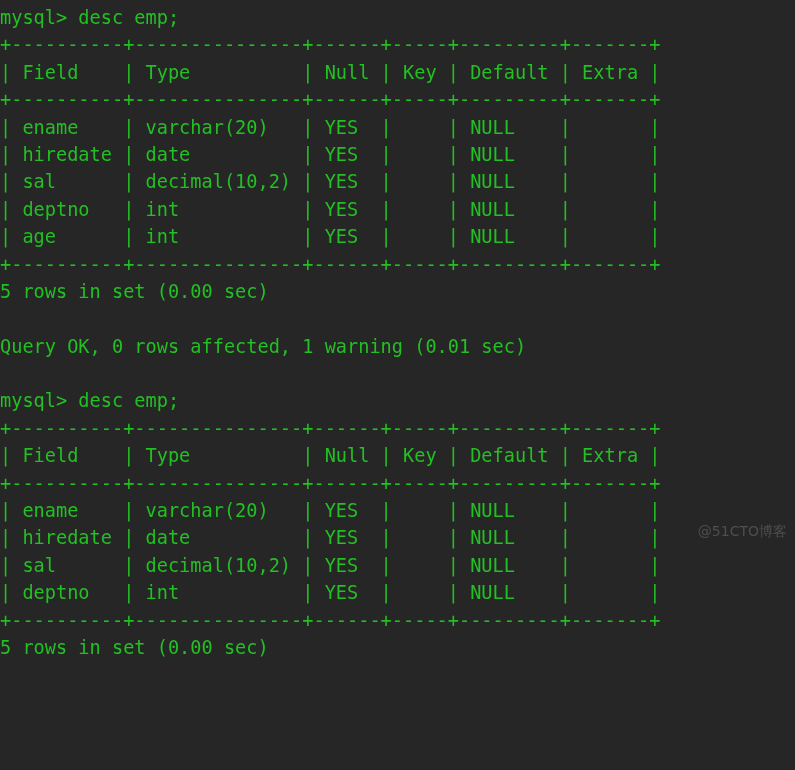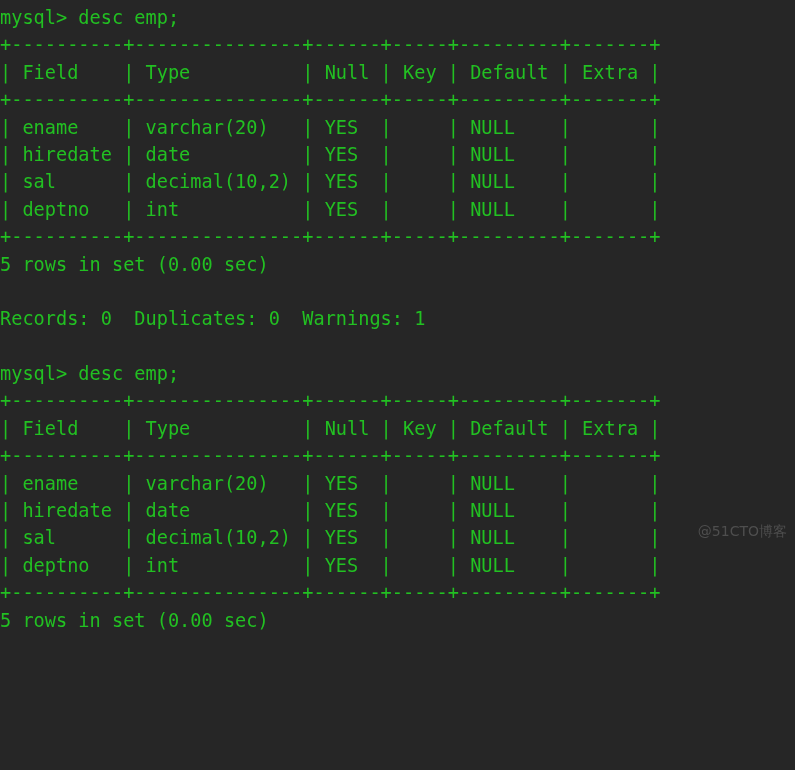--- a/index.html
+++ b/index.html
@@ -53,24 +53,25 @@
 <div id="terminal">
   <div id="terminal-output">
       <div class="line">mysql&gt; desc emp;</div>
       <div class="line">+----------+---------------+------+-----+---------+-------+</div>
       <div class="line">| Field    | Type          | Null | Key | Default | Extra |</div>
       <div class="line">+----------+---------------+------+-----+---------+-------+</div>
       <div class="line">| ename    | varchar(20)   | YES  |     | NULL    |       |</div>
       <div class="line">| hiredate | date          | YES  |     | NULL    |       |</div>
       <div class="line">| sal      | decimal(10,2) | YES  |     | NULL    |       |</div>
       <div class="line">| deptno   | int           | YES  |     | NULL    |       |</div>
+      <div class="line">| age      | int           | YES  |     | NULL    |       |</div>
       <div class="line">+----------+---------------+------+-----+---------+-------+</div>
       <div class="line">5 rows in set (0.00 sec)</div>
       <div class="line blank"></div>
-      <div class="line">Records: 0  Duplicates: 0  Warnings: 1</div>
+      <div class="line">Query OK, 0 rows affected, 1 warning (0.01 sec)</div>
       <div class="line blank"></div>
       <div class="line">mysql&gt; desc emp;</div>
       <div class="line">+----------+---------------+------+-----+---------+-------+</div>
       <div class="line">| Field    | Type          | Null | Key | Default | Extra |</div>
       <div class="line">+----------+---------------+------+-----+---------+-------+</div>
       <div class="line">| ename    | varchar(20)   | YES  |     | NULL    |       |</div>
       <div class="line">| hiredate | date          | YES  |     | NULL    |       |</div>
       <div class="line">| sal      | decimal(10,2) | YES  |     | NULL    |       |</div>
       <div class="line">| deptno   | int           | YES  |     | NULL    |       |</div>
       <div class="line">+----------+---------------+------+-----+---------+-------+</div>

